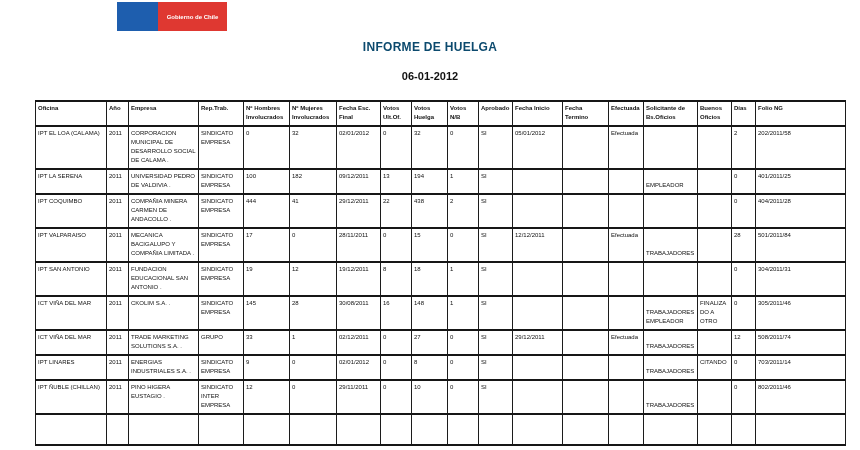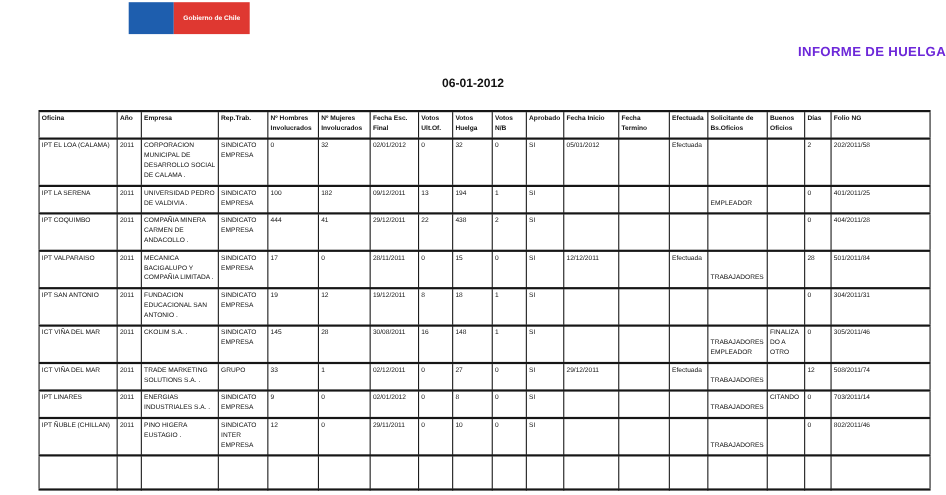--- a/index.html
+++ b/index.html
@@ -6,22 +6,22 @@
   body{font-family:"Liberation Sans", sans-serif; background:#ffffff;}
   .page{position:relative; width:860px; height:450px; overflow:hidden; background:#ffffff;}
 
   
   .logo{position:absolute; left:117px; top:2px; display:flex; height:29px;}
   .logo-blue{width:41px; height:29px;}
   .logo-red{width:69px; height:29px; display:flex; align-items:center; justify-content:center;}
   .logo-red span{color:#ffffff; font-size:6px; font-weight:bold; white-space:nowrap;}
 
   
-  .title{position:absolute; top:40px; left:0; width:100%; text-align:right;
-         font-size:12px; font-weight:bold; color:#6d28d9; letter-spacing:.3px;}
+  .title{position:absolute; top:40px; left:0; width:100%; text-align:center;
+         font-size:12px; font-weight:bold; color:#0c4a6e; letter-spacing:.3px;}
   .date{position:absolute; top:70px; left:0; width:100%; text-align:center;
         font-size:11px; font-weight:bold; color:#111;}
 
   
   .tbl-wrap{position:absolute; top:100px; left:35px;}
   table{table-layout:fixed; width:810px; border-collapse:collapse;}
   th,td{border:1px solid #1c1c1c; padding:2px 2px 3px 2px; font-size:6px; line-height:9px;
         vertical-align:top; text-align:left; word-wrap:break-word; overflow:hidden; color:#111;}
   thead tr, tbody tr{border-top:2px solid #161616; border-bottom:2px solid #161616;}
   th{font-weight:bold;}

